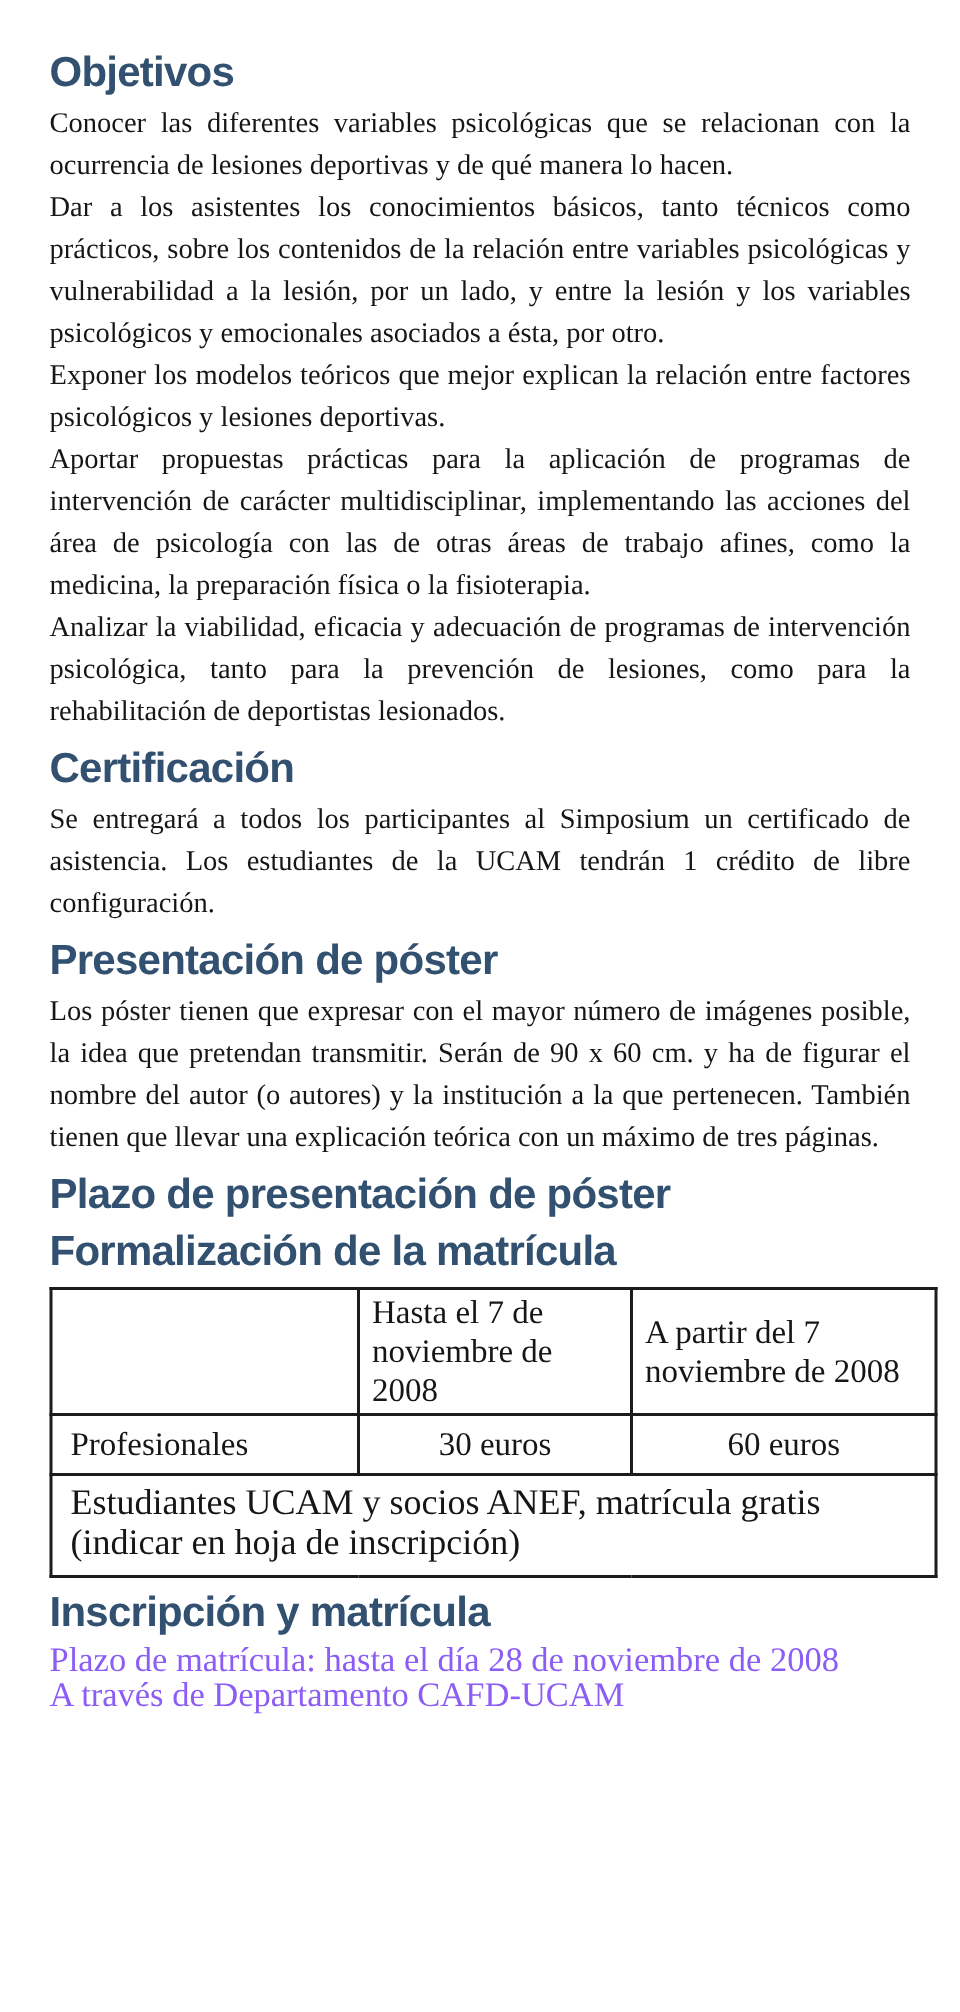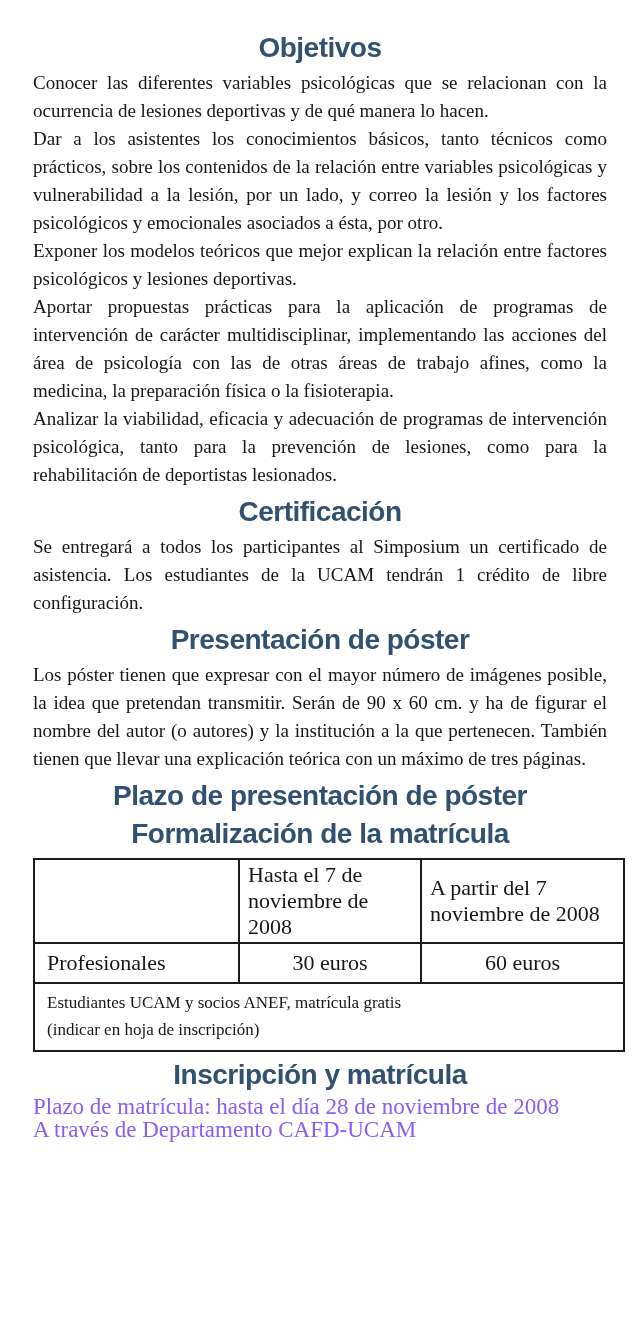--- a/index.html
+++ b/index.html
@@ -16,21 +16,20 @@
     padding: 33px 33px 0 33px;
   }
   h2.heading {
     font-family: "Liberation Sans", sans-serif;
     font-weight: 700;
     font-size: 28px;
     line-height: 30px;
     letter-spacing: -0.5px;
     color: #32506f;
     margin: 8px 0 6px 0;
-    text-align: center;
   }
   h2.heading.first { margin-top: 0; }
   p.bodytext {
     font-family: "Liberation Serif", "DejaVu Serif", serif;
     font-size: 19px;
     line-height: 28px;
     color: #161616;
     text-align: justify;
   }
   .email { font-weight: 700; }
@@ -56,39 +55,39 @@
   td.rowlabel {
     height: 40px;
     padding-left: 12px;
     text-align: left;
   }
   td.val { text-align: center; height: 40px; }
   td.note {
     height: 62px;
     padding: 5px 4px 7px 12px;
     line-height: 27px;
-    font-size: 17px;
+    font-size: 24px;
   }
   .contact-block { margin-top: 4px; }
   .contact-line {
     font-family: Liberation Serif, serif;
     font-size: 23px;
     line-height: 22.5px;
     color: #8b5cf6;
     white-space: nowrap;
   }
 </style>
 </head>
 <body>
 
 <div class="page">
 
   <h2 class="heading first">Objetivos</h2>
   <p class="bodytext">Conocer las diferentes variables psicológicas que se relacionan con la ocurrencia de lesiones deportivas y de qué manera lo hacen.</p>
-  <p class="bodytext">Dar a los asistentes los conocimientos básicos, tanto técnicos como prácticos, sobre los contenidos de la relación entre variables psicológicas y vulnerabilidad a la lesión, por un lado, y correo la lesión y los factores psicológicos y emocionales asociados a ésta, por otro.</p>
+  <p class="bodytext">Dar a los asistentes los conocimientos básicos, tanto técnicos como prácticos, sobre los contenidos de la relación entre variables psicológicas y vulnerabilidad a la lesión, por un lado, y entre la lesión y los variables psicológicos y emocionales asociados a ésta, por otro.</p>
   <p class="bodytext">Exponer los modelos teóricos que mejor explican la relación entre factores psicológicos y lesiones deportivas.</p>
   <p class="bodytext">Aportar propuestas prácticas para la aplicación de programas de intervención de carácter multidisciplinar, implementando las acciones del área de psicología con las de otras áreas de trabajo afines, como la medicina, la preparación física o la fisioterapia.</p>
   <p class="bodytext">Analizar la viabilidad, eficacia y adecuación de programas de intervención psicológica, tanto para la prevención de lesiones, como para la rehabilitación de deportistas lesionados.</p>
 
   <h2 class="heading">Certificación</h2>
   <p class="bodytext">Se entregará a todos los participantes al Simposium un certificado de asistencia. Los estudiantes de la UCAM tendrán 1 crédito de libre configuración.</p>
 
   <h2 class="heading">Presentación de póster</h2>
   <p class="bodytext">Los póster tienen que expresar con el mayor número de imágenes posible, la idea que pretendan transmitir. Serán de 90 x 60 cm. y ha de figurar el nombre del autor (o autores) y la institución a la que pertenecen. También tienen que llevar una explicación teórica con un máximo de tres páginas.</p>
 

